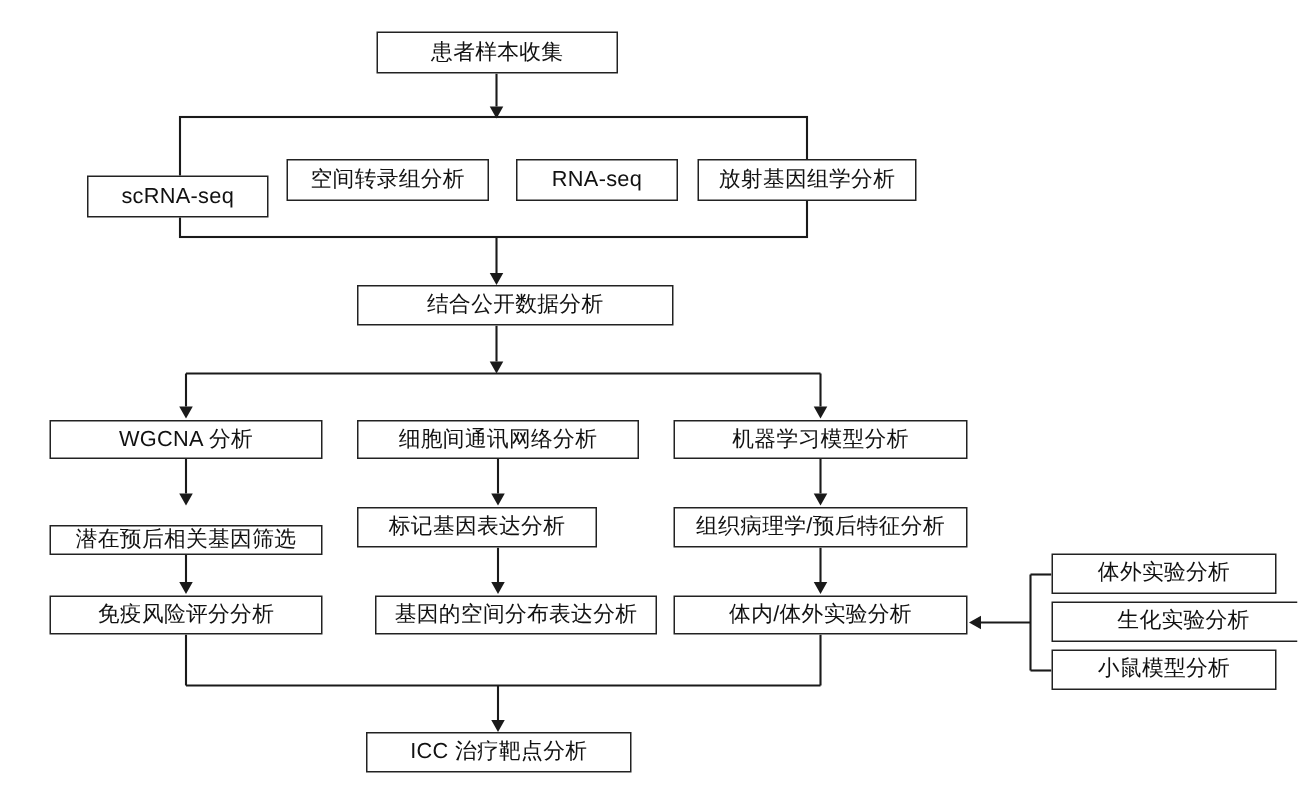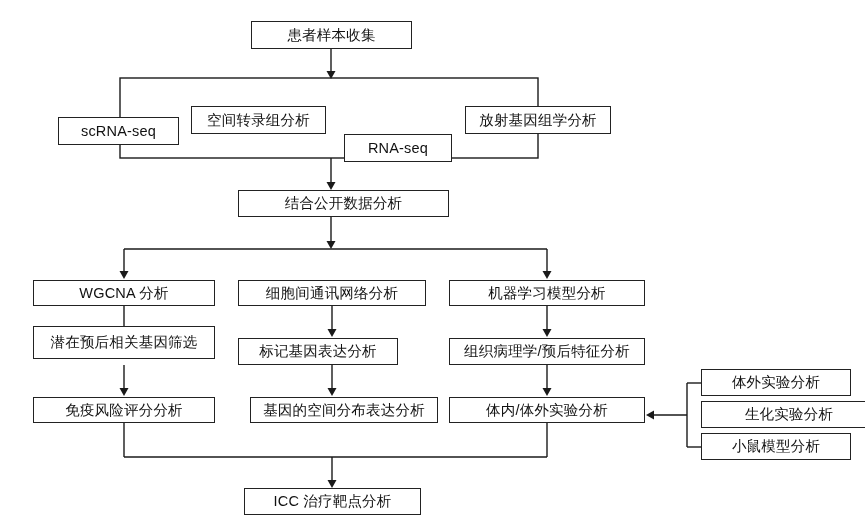--- a/index.html
+++ b/index.html
@@ -74,30 +74,30 @@
     <line x1="701" y1="383" x2="687" y2="383"></line>
     <line x1="701" y1="447" x2="687" y2="447"></line>
     <line x1="687" y1="415" x2="654" y2="415"></line>
     <polygon points="654,410.5 654,419.5 646,415" fill="#1a1a1a" stroke="none"></polygon>
   </svg>
 
   <div class="node" style="left:251px; top:21px;  width:161px; height:28px;">患者样本收集</div>
 
   <div class="node" style="left:58px;  top:106px; width:121px; height:28px;margin-top:11px;">scRNA-seq</div>
   <div class="node" style="left:191px; top:106px; width:135px; height:28px;">空间转录组分析</div>
-  <div class="node" style="left:344px; top:106px; width:108px; height:28px;margin-top:28px;">RNA-seq</div>
+  <div class="node" style="left:344px; top:106px; width:108px; height:28px;">RNA-seq</div>
   <div class="node" style="left:465px; top:106px; width:146px; height:28px;">放射基因组学分析</div>
 
   <div class="node" style="left:238px; top:190px; width:211px; height:27px;">结合公开数据分析</div>
 
   <div class="node" style="left:33px;  top:280px; width:182px; height:26px;">WGCNA 分析</div>
   <div class="node" style="left:238px; top:280px; width:188px; height:26px;">细胞间通讯网络分析</div>
   <div class="node" style="left:449px; top:280px; width:196px; height:26px;">机器学习模型分析</div>
 
-  <div class="node" style="left:33px;  top:326px; width:182px; height:33px;">潜在预后相关基因筛选</div>
+  <div class="node" style="left:33px;  top:350px; width:182px; height:20px;">潜在预后相关基因筛选</div>
   <div class="node" style="left:238px; top:338px; width:160px; height:27px;font-family:Liberation Serif, serif;">标记基因表达分析</div>
   <div class="node" style="left:449px; top:338px; width:196px; height:27px;">组织病理学/预后特征分析</div>
 
   <div class="node" style="left:33px;  top:397px; width:182px; height:26px;">免疫风险评分分析</div>
   <div class="node" style="left:238px; top:397px; width:188px; height:26px;margin-left:12px;">基因的空间分布表达分析</div>
   <div class="node" style="left:449px; top:397px; width:196px; height:26px;">体内/体外实验分析</div>
 
   <div class="node" style="left:701px; top:369px; width:150px; height:27px;">体外实验分析</div>
   <div class="node" style="left:701px; top:401px; width:176px; height:27px;">生化实验分析</div>
   <div class="node" style="left:701px; top:433px; width:150px; height:27px;">小鼠模型分析</div>

